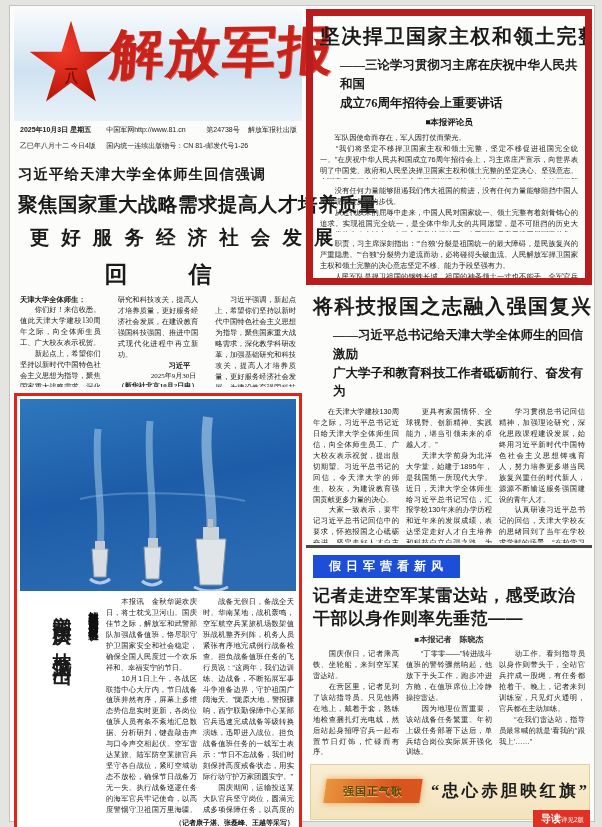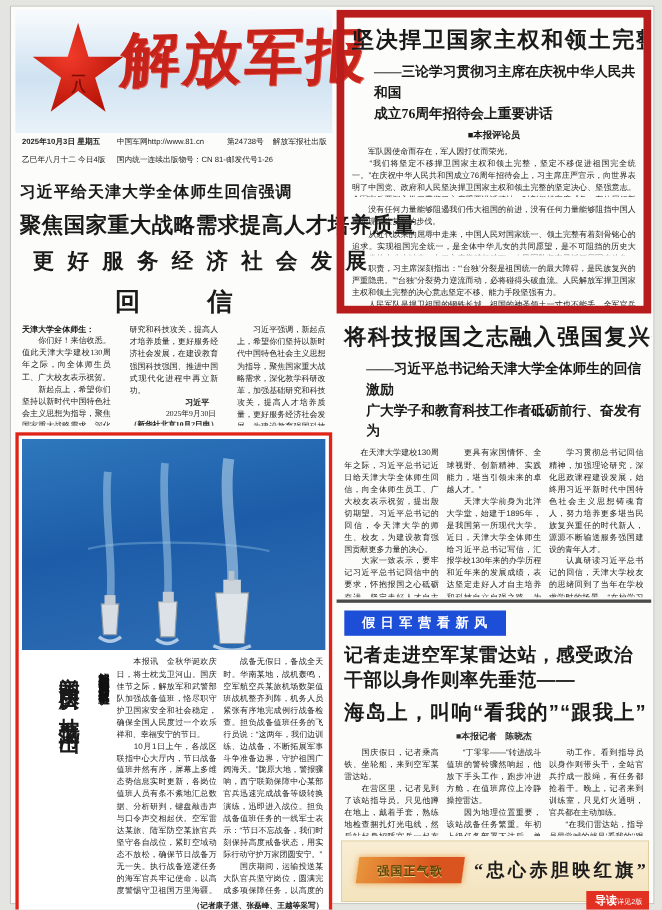--- a/index.html
+++ b/index.html
@@ -228,21 +228,20 @@
 
           </div>
         </div>
       </div>
 
       <div class="sec-divider"></div>
 
       <div class="holiday">
         <div class="holiday-badge">假日军营看新风</div>
         <div class="holiday-kicker">记者走进空军某雷达站，感受政治干部以身作则率先垂范——</div>
-        <div class="holiday-h">海岛上，叫响“看我的”“跟我上”</div>
         <div class="holiday-by">■本报记者　陈晓杰</div>
         <div class="colsR">
           <div>
               <p class="body-text">　　国庆假日，记者乘高铁、坐轮船，来到空军某雷达站。
 　　在营区里，记者见到了该站指导员。只见他蹲在地上，戴着手套，熟练地检查捆扎灯光电线，然后站起身招呼官兵一起布置节日灯饰，忙碌而有序。</p>
             </div>
           <div>
               <p class="body-text">　　“丁零零——”转进战斗值班的警铃骤然响起，他放下手头工作，跑步冲进方舱，在值班席位上冷静操控雷达。
 　　因为地理位置重要，该站战备任务繁重。年初上级任务部署下达后，单兵结合岗位实际展开强化训练。</p>
             </div>

